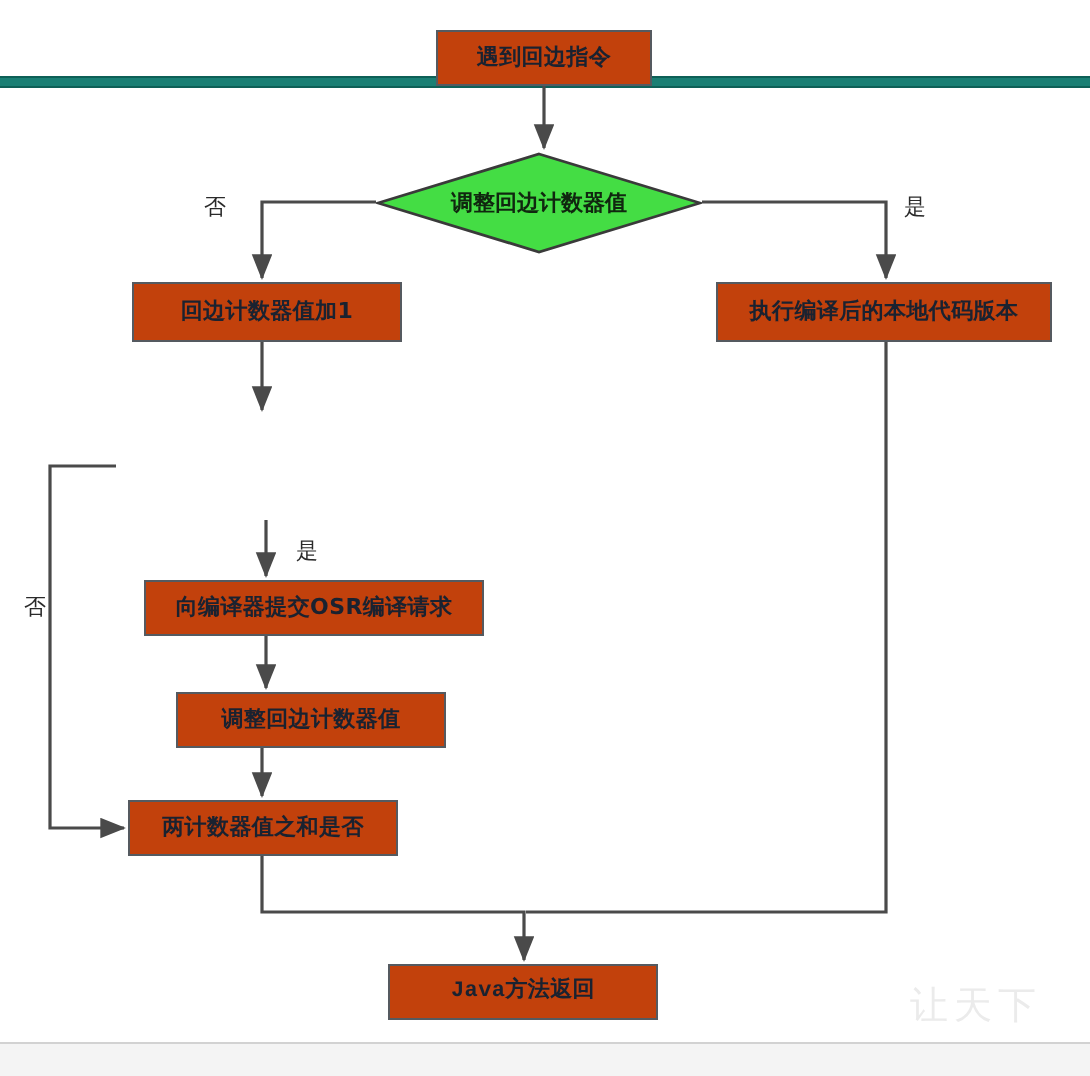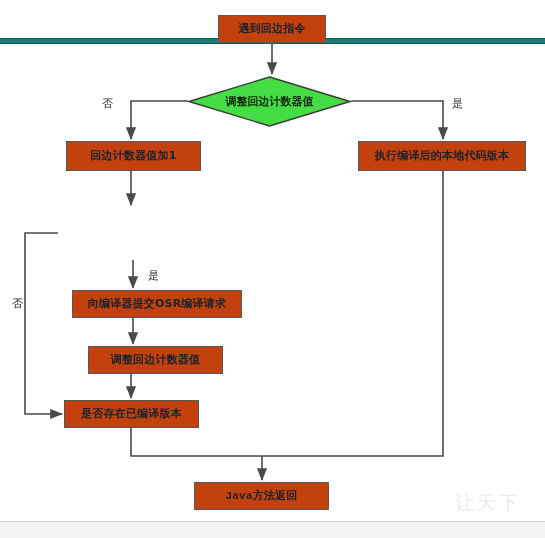--- a/index.html
+++ b/index.html
@@ -176,21 +176,21 @@
 
   <div class="node box" style="left:48px; top:290px; width:170px; height:28px;margin-left:24px;">
     <span>向编译器提交OSR编译请求</span>
   </div>
 
   <div class="node box" style="left:64px; top:346px; width:135px; height:28px;margin-left:24px;">
     <span>调整回边计数器值</span>
   </div>
 
   <div class="node box" style="left:64px; top:400px; width:135px; height:28px;">
-    <span>是否存在已编译版本</span>
+    <span>两计数器值之和是否</span>
   </div>
 
   <div class="node box" style="left:194px; top:482px; width:135px; height:28px;font-family:Liberation Mono, monospace;">
     <span>Java方法返回</span>
   </div>
 
   <div class="edge-label" style="left:102px; top:96px;">否</div>
   <div class="edge-label" style="left:452px; top:96px;">是</div>
   <div class="edge-label" style="left:148px; top:268px;">是</div>
   <div class="edge-label" style="left:12px; top:296px;">否</div>

